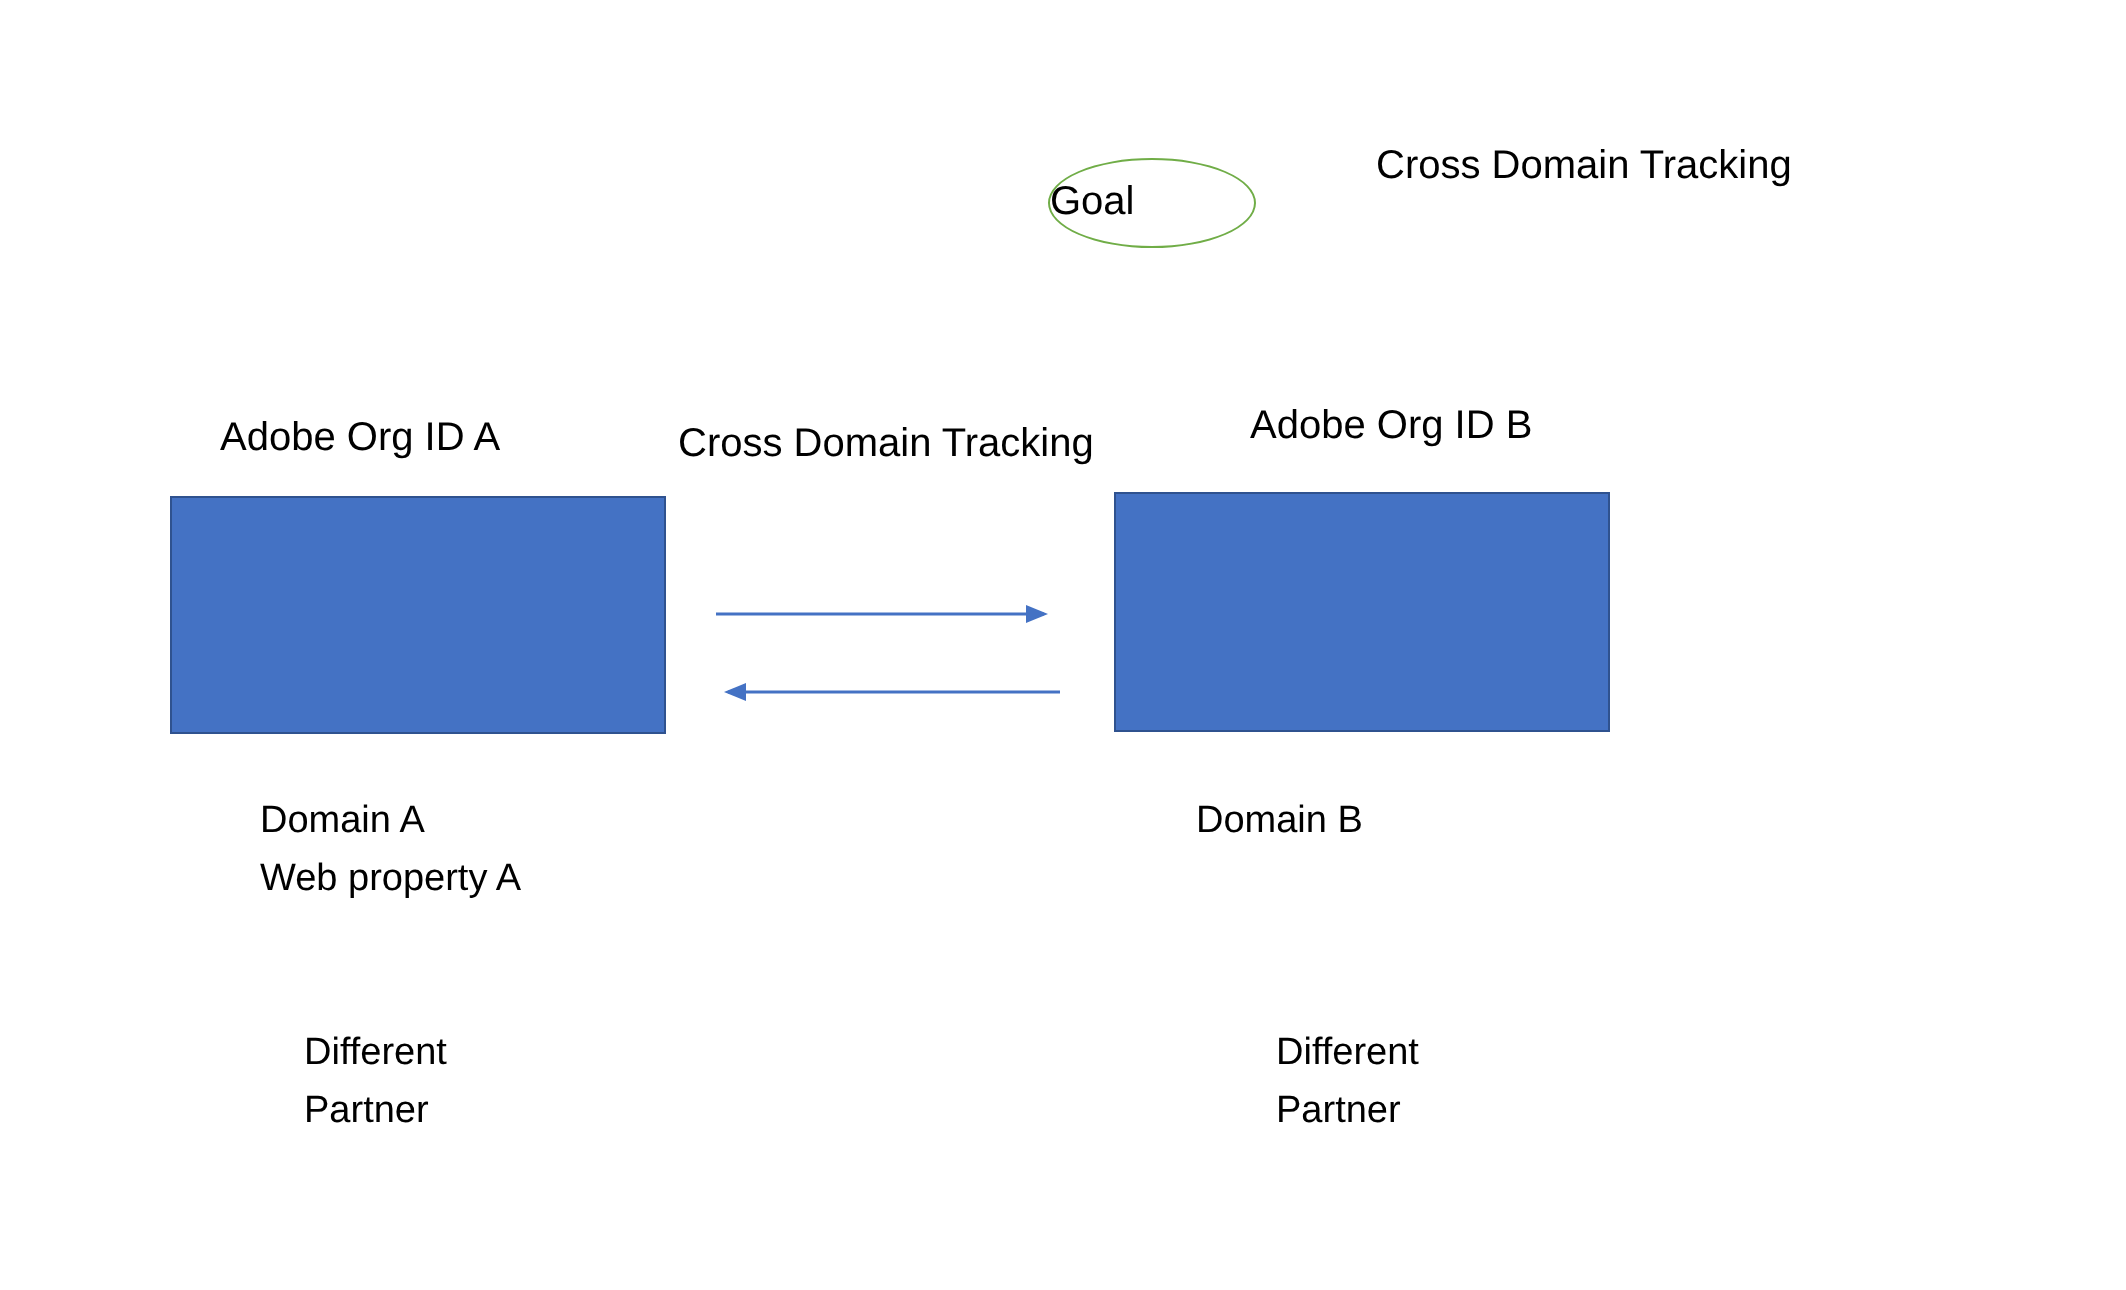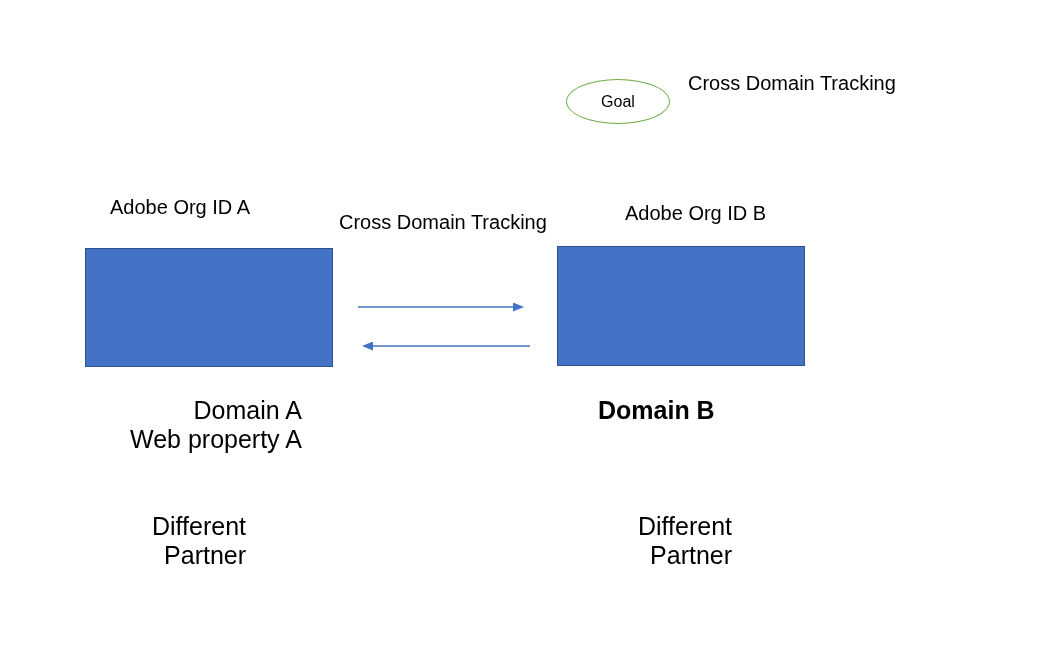--- a/index.html
+++ b/index.html
@@ -19,59 +19,58 @@
     overflow: hidden;
   }
   .canvas {
     position: relative;
     width: 1063px; height: 645px;
     background: var(--background);
   }
   .abs { position: absolute; }
 
   .goal-ellipse {
-    left: 566px; top: 79px;
+    left: 524px; top: 79px;
     width: 104px; height: 45px;
     border: 1.5px solid var(--ellipse-stroke);
     border-radius: 50%;
-    display: flex; align-items: center; justify-content: center;
-    font-size: 16px;
+    display: flex; align-items: center; justify-content: flex-start;
+    font-size: 20px;
     background: var(--background);
   }
   .goal-description {
     left: 688px; top: 69px;
     font-size: 20px;
     line-height: 29px;
     white-space: nowrap;
   }
 
   .label { font-size: 20px; white-space: nowrap; }
-  .org-a-title { left: 110px; top: 196px; }
+  .org-a-title { left: 110px; top: 208px; }
   .center-label { left: 339px; top: 211px; }
   .org-b-title { left: 625px; top: 202px; }
 
   .box {
     background: var(--box-fill);
     border: 1px solid var(--box-border);
   }
   .box-a { left: 85px; top: 248px; width: 248px; height: 119px; }
   .box-b { left: 557px; top: 246px; width: 248px; height: 120px; }
 
   .arrows { left: 340px; top: 290px; }
   .arrows line { stroke: var(--arrow); stroke-width: 1.5; }
   .arrows .head { fill: var(--arrow); }
 
   .text-block {
-    font-size: 25px;
+    font-size: 19px;
     line-height: 29px;
     white-space: nowrap;
-    text-align: right;
   }
   .domain-a { left: 130px; top: 396px; }
-  .domain-b { left: 598px; top: 396px; font-weight: bold; }
+  .domain-b { left: 598px; top: 396px; }
   .partner-a { left: 152px; top: 512px; }
   .partner-b { left: 638px; top: 512px; }
 </style>
 </head>
 <body>
 
 <div class="canvas">
 
   <div class="abs goal-ellipse">
     <span>Goal</span>

